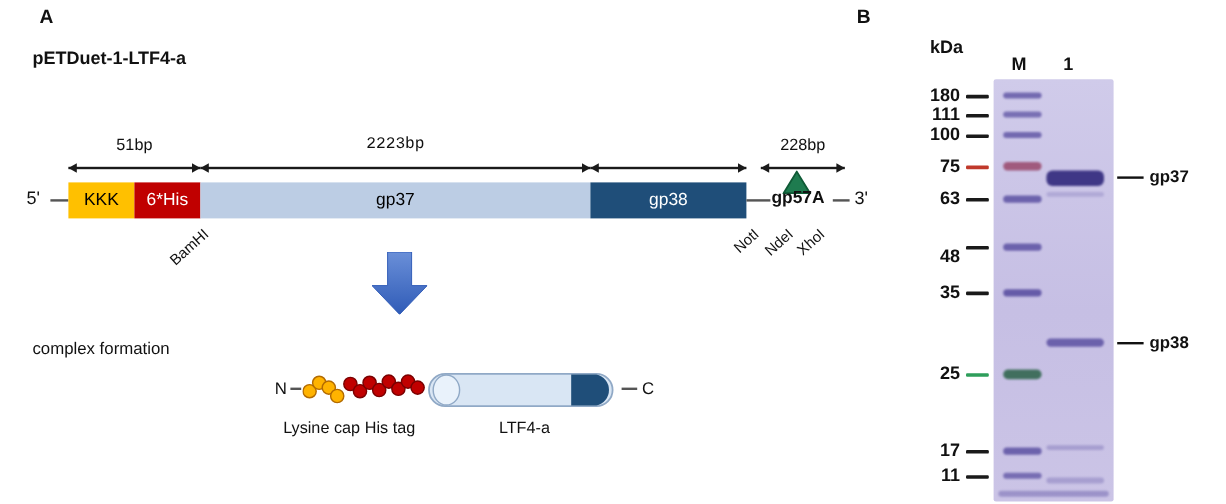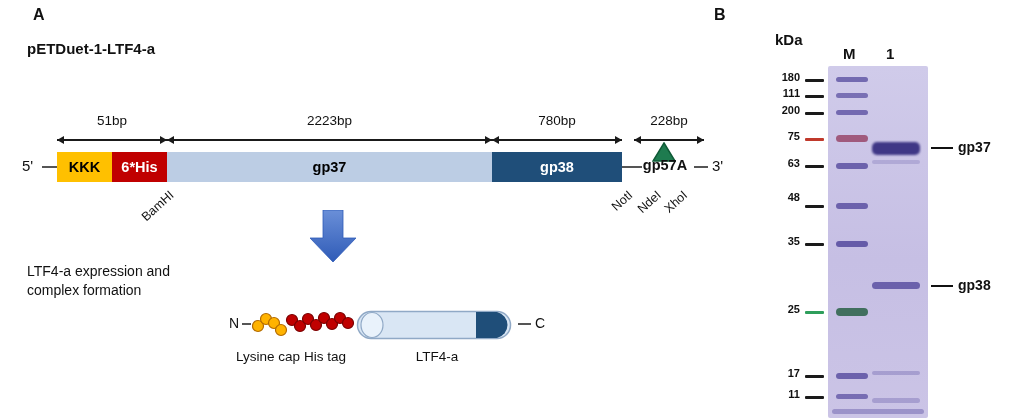--- a/index.html
+++ b/index.html
@@ -1,20 +1,20 @@
 <!DOCTYPE html>
 <html><head>
 <meta charset="utf-8">
 <style>
   html,body{margin:0;padding:0;background:#ffffff;}
   .fig{position:relative;width:1022px;height:420px;background:#ffffff;font-family:"Liberation Sans",sans-serif;color:#111;overflow:hidden;}
   .panel-label{position:absolute;font-weight:bold;font-size:16px;}
   .plasmid-title{position:absolute;font-weight:bold;font-size:15px;}
   .prime{position:absolute;font-size:15px;}
-  .seg{position:absolute;top:152px;height:30px;display:flex;align-items:center;justify-content:center;font-weight:bold;font-size:14.5px;box-sizing:border-box;}
+  .seg{position:absolute;top:152px;height:30px;display:flex;align-items:center;justify-content:center;font-weight:normal;font-size:14.5px;box-sizing:border-box;}
   .seg-kkk{left:57px;width:55px;background:#FFC000;color:#000;}
   .seg-his{left:112px;width:55px;background:#C00000;color:#fff;}
   .seg-gp37{left:167px;width:325px;background:#BCCDE4;color:#000;}
   .seg-gp38{left:492px;width:130px;background:#1F4E79;color:#fff;}
   .conn{position:absolute;height:1.5px;background:#555;}
   .darrow{position:absolute;top:139px;height:1.5px;background:#1a1a1a;}
   .darrow::before,.darrow::after{content:"";position:absolute;top:-3.5px;width:0;height:0;border-top:4px solid transparent;border-bottom:4px solid transparent;}
   .darrow::before{left:0;border-right:7px solid #1a1a1a;}
   .darrow::after{right:0;border-left:7px solid #1a1a1a;}
   .sizelabel{position:absolute;top:113px;text-align:center;font-size:13.5px;color:#111;}
@@ -22,36 +22,35 @@
   .rsite span{position:absolute;right:0;top:0;transform:rotate(-42deg);transform-origin:100% 0;white-space:nowrap;font-size:12.5px;color:#111;}
   .gp57a-label{position:absolute;left:636px;top:157px;width:58px;text-align:center;font-weight:bold;font-size:14.5px;}
   .expr-text{position:absolute;left:27px;font-size:14px;}
   .terminus{position:absolute;font-size:14px;}
   .cartoon-label{position:absolute;top:349px;text-align:center;font-size:13.5px;}
   .gel{position:absolute;left:828px;top:66px;width:100px;height:352px;border-radius:2px;background:linear-gradient(180deg,#d0cbea 0%,#c6bfe4 55%,#cbc4e6 100%);}
   .band{position:absolute;border-radius:5px;filter:blur(0.7px);background:#554A9E;}
   .mband{left:8px;width:32px;}
   .sband{left:44px;width:48px;}
   .tick{position:absolute;left:805px;width:19px;height:2.5px;background:#1a1a1a;border-radius:1px;}
-  .mw{position:absolute;left:766px;width:34px;text-align:right;font-weight:bold;font-size:11px;}
+  .mw{position:absolute;left:766px;width:34px;text-align:right;font-weight:bold;font-size:15px;}
   .lane-header{position:absolute;font-weight:bold;font-size:15px;}
   .pointer-line{position:absolute;height:1.8px;background:#111;}
   .band-label{position:absolute;font-weight:bold;font-size:14px;}
 </style>
 </head>
 <body>
 
 <div class="fig">
 
   <div class="panel-label" style="left:33px;top:6px;">A</div>
   <div class="plasmid-title" style="left:27px;top:40px;">pETDuet-1-LTF4-a</div>
 
   <div class="sizelabel" style="left:57px;width:110px;">51bp</div>
-  <div class="sizelabel" style="left:167px;width:325px;">2223bp</div>
-  <div class="sizelabel" style="left:492px;width:130px;">780bp</div>
+  <div class="sizelabel" style="left:167px;width:325px;font-family:Liberation Mono, monospace;">2223bp</div>
   <div class="sizelabel" style="left:634px;width:70px;">228bp</div>
 
   <div class="darrow" style="left:57px;width:110px;"></div>
   <div class="darrow" style="left:167px;width:325px;"></div>
   <div class="darrow" style="left:492px;width:130px;"></div>
   <div class="darrow" style="left:634px;width:70px;"></div>
 
   <div class="prime" style="left:22px;top:157px;">5'</div>
   <div class="conn" style="left:42px;top:166px;width:15px;"></div>
 
@@ -86,21 +85,20 @@
   <svg style="position:absolute;left:310px;top:210px;" width="46" height="52" viewBox="0 0 46 52">
     <defs>
       <linearGradient id="bluegrad" x1="0" y1="0" x2="0" y2="1">
         <stop offset="0" stop-color="#6A8FD8"></stop>
         <stop offset="1" stop-color="#2F5BB7"></stop>
       </linearGradient>
     </defs>
     <polygon points="13,0 33,0 33,28 46,28 23,52 0,28 13,28" fill="url(#bluegrad)" stroke="#2F5BB7" stroke-width="0.8"></polygon>
   </svg>
 
-  <div class="expr-text" style="top:263px;">LTF4-a expression and</div>
   <div class="expr-text" style="top:282px;">complex formation</div>
 
   <div class="terminus" style="left:229px;top:315px;">N</div>
   <div class="conn" style="left:242px;top:323px;width:9px;"></div>
 
   <svg style="position:absolute;left:252px;top:306px;" width="105" height="34" viewBox="0 0 105 34">
 
     <g fill="#FFB300" stroke="#B36B00" stroke-width="1.2">
       <circle cx="6" cy="20" r="5.5"></circle>
         <circle cx="14" cy="13" r="5.5"></circle>
@@ -134,24 +132,24 @@
   <div class="cartoon-label" style="left:402px;width:70px;">LTF4-a</div>
 
   <div class="panel-label" style="left:714px;top:6px;">B</div>
 
   <div class="lane-header" style="left:775px;top:31px;">kDa</div>
   <div class="lane-header" style="left:843px;top:45px;">M</div>
   <div class="lane-header" style="left:886px;top:45px;">1</div>
 
   <div class="mw" style="top:71px;">180</div>
   <div class="mw" style="top:87px;">111</div>
-  <div class="mw" style="top:104px;">200</div>
+  <div class="mw" style="top:104px;">100</div>
   <div class="mw" style="top:130px;">75</div>
   <div class="mw" style="top:157px;">63</div>
-  <div class="mw" style="top:191px;">48</div>
+  <div class="mw" style="top:205px;">48</div>
   <div class="mw" style="top:235px;">35</div>
   <div class="mw" style="top:303px;">25</div>
   <div class="mw" style="top:367px;">17</div>
   <div class="mw" style="top:388px;">11</div>
 
   <div class="tick" style="top:79px;"></div>
   <div class="tick" style="top:95px;"></div>
   <div class="tick" style="top:112px;"></div>
   <div class="tick" style="top:138px;background:#C0392B;"></div>
   <div class="tick" style="top:165px;"></div>

